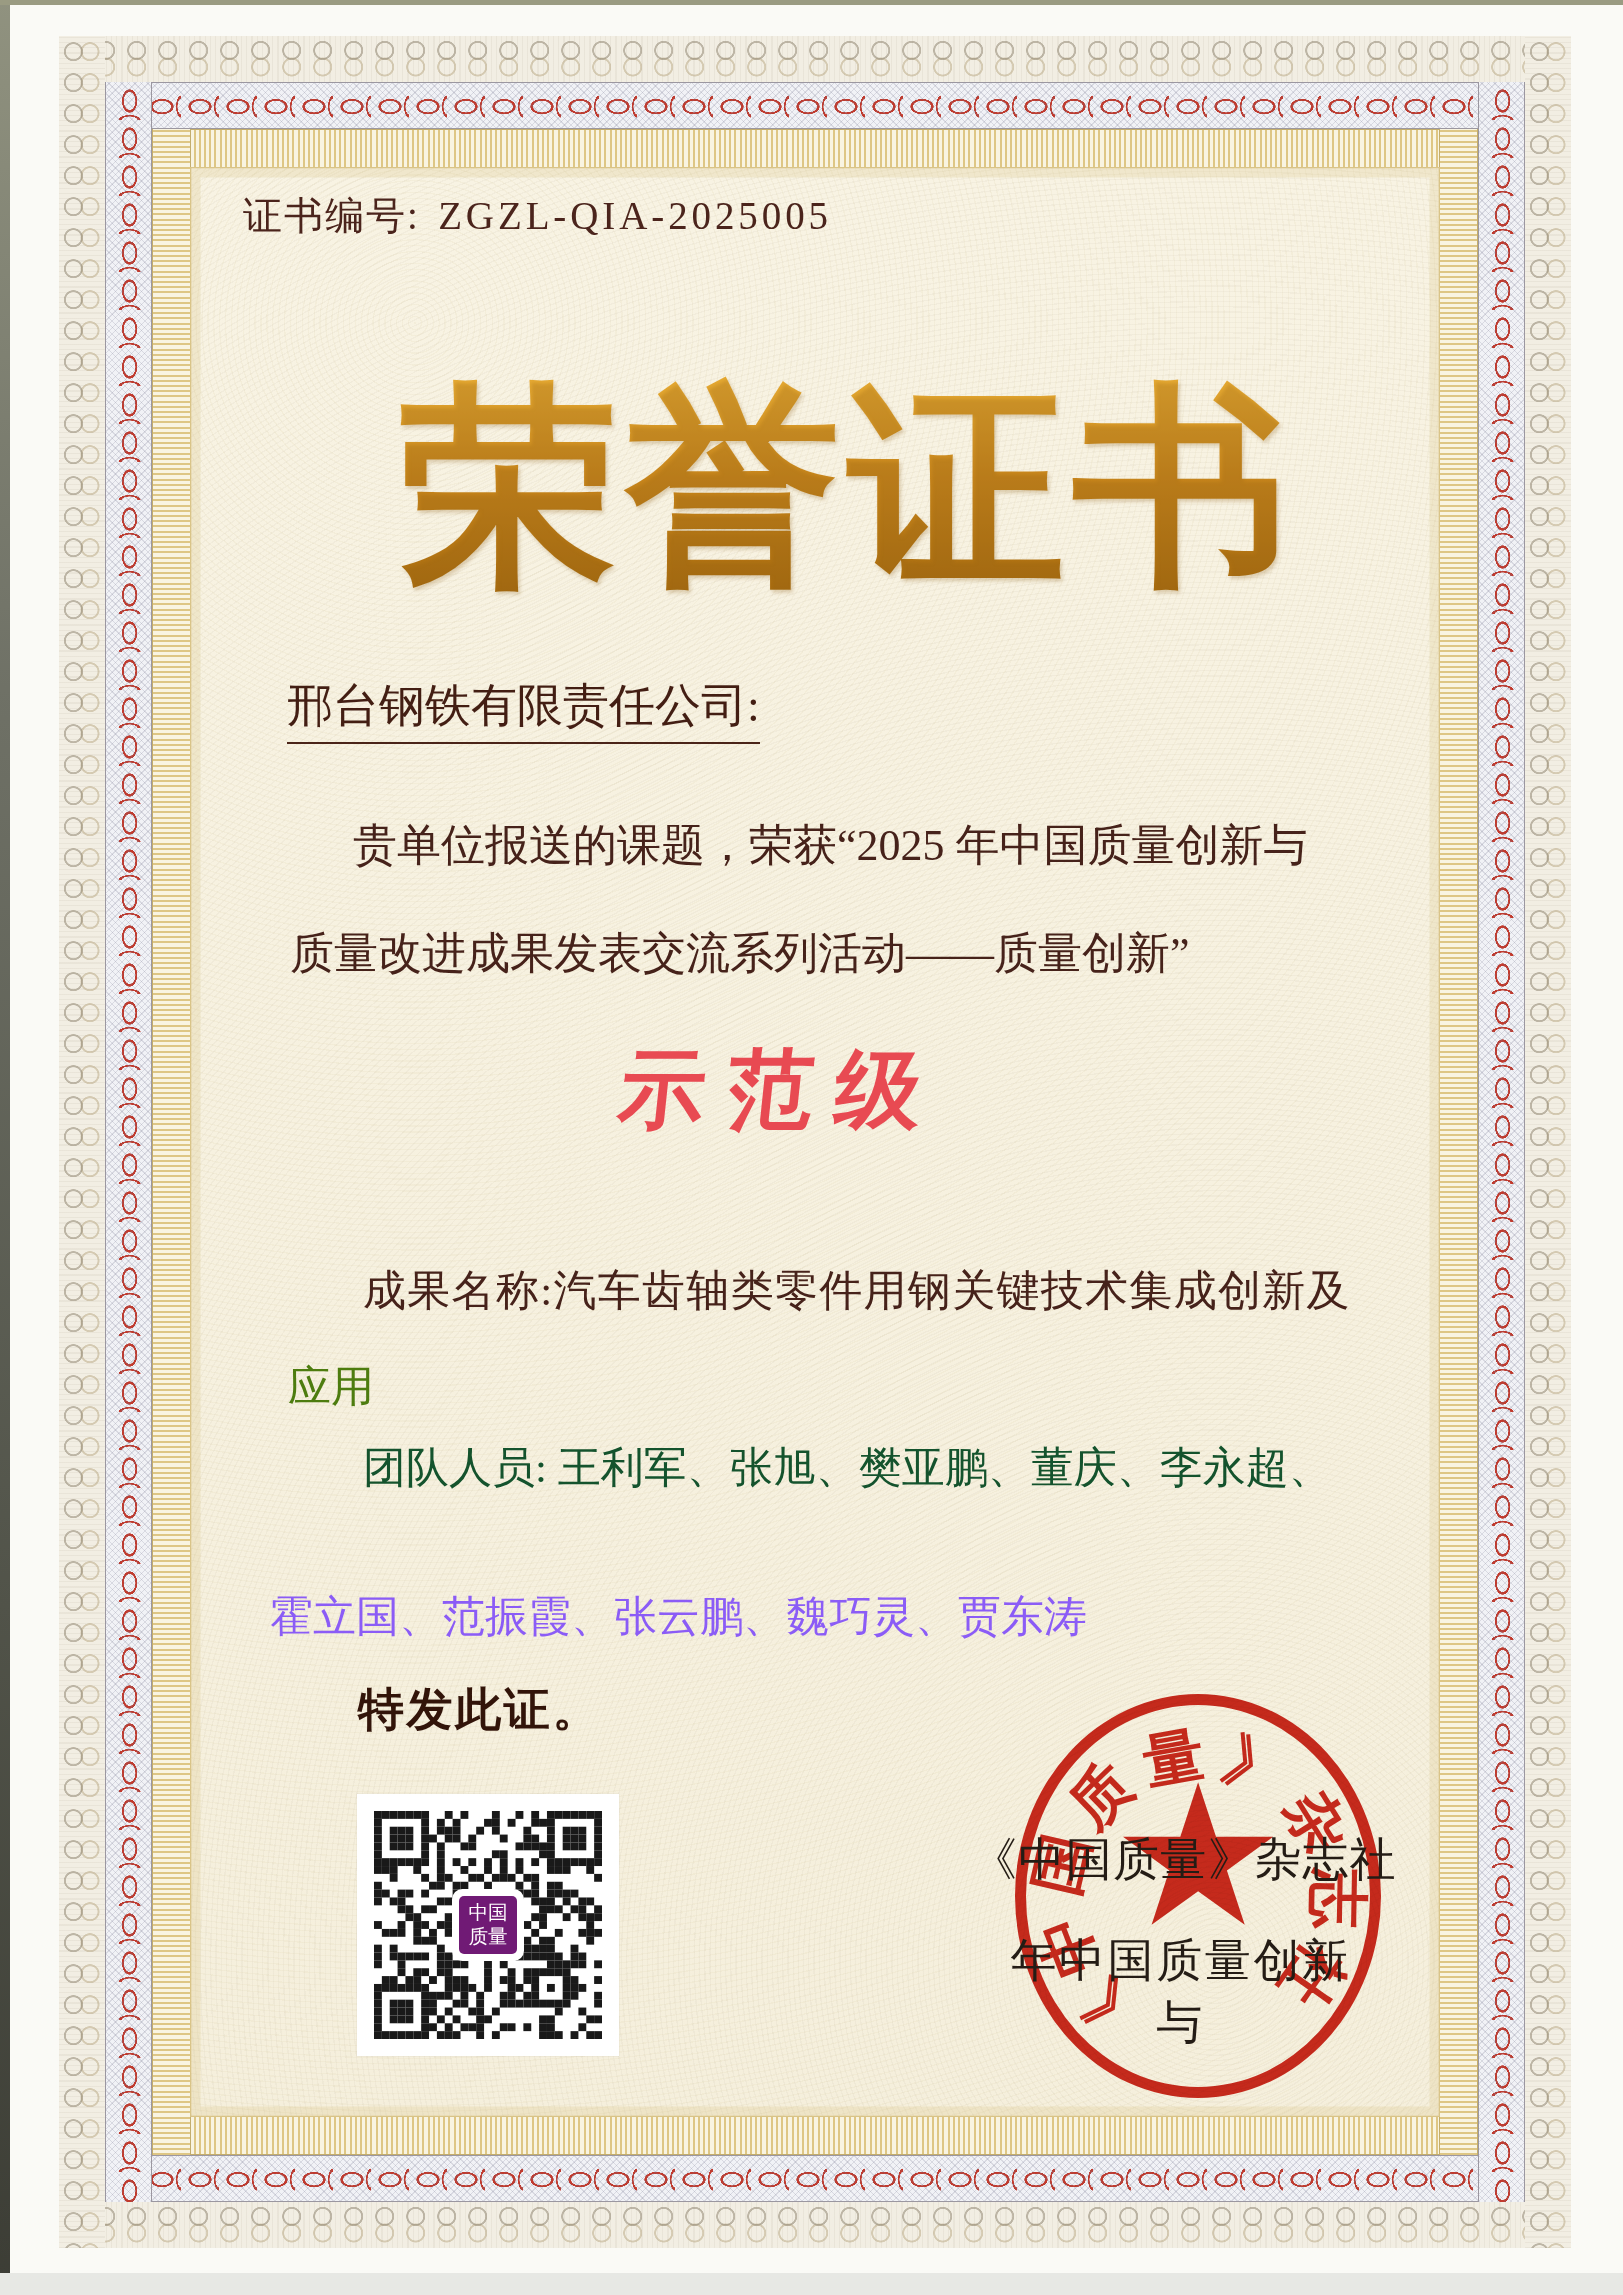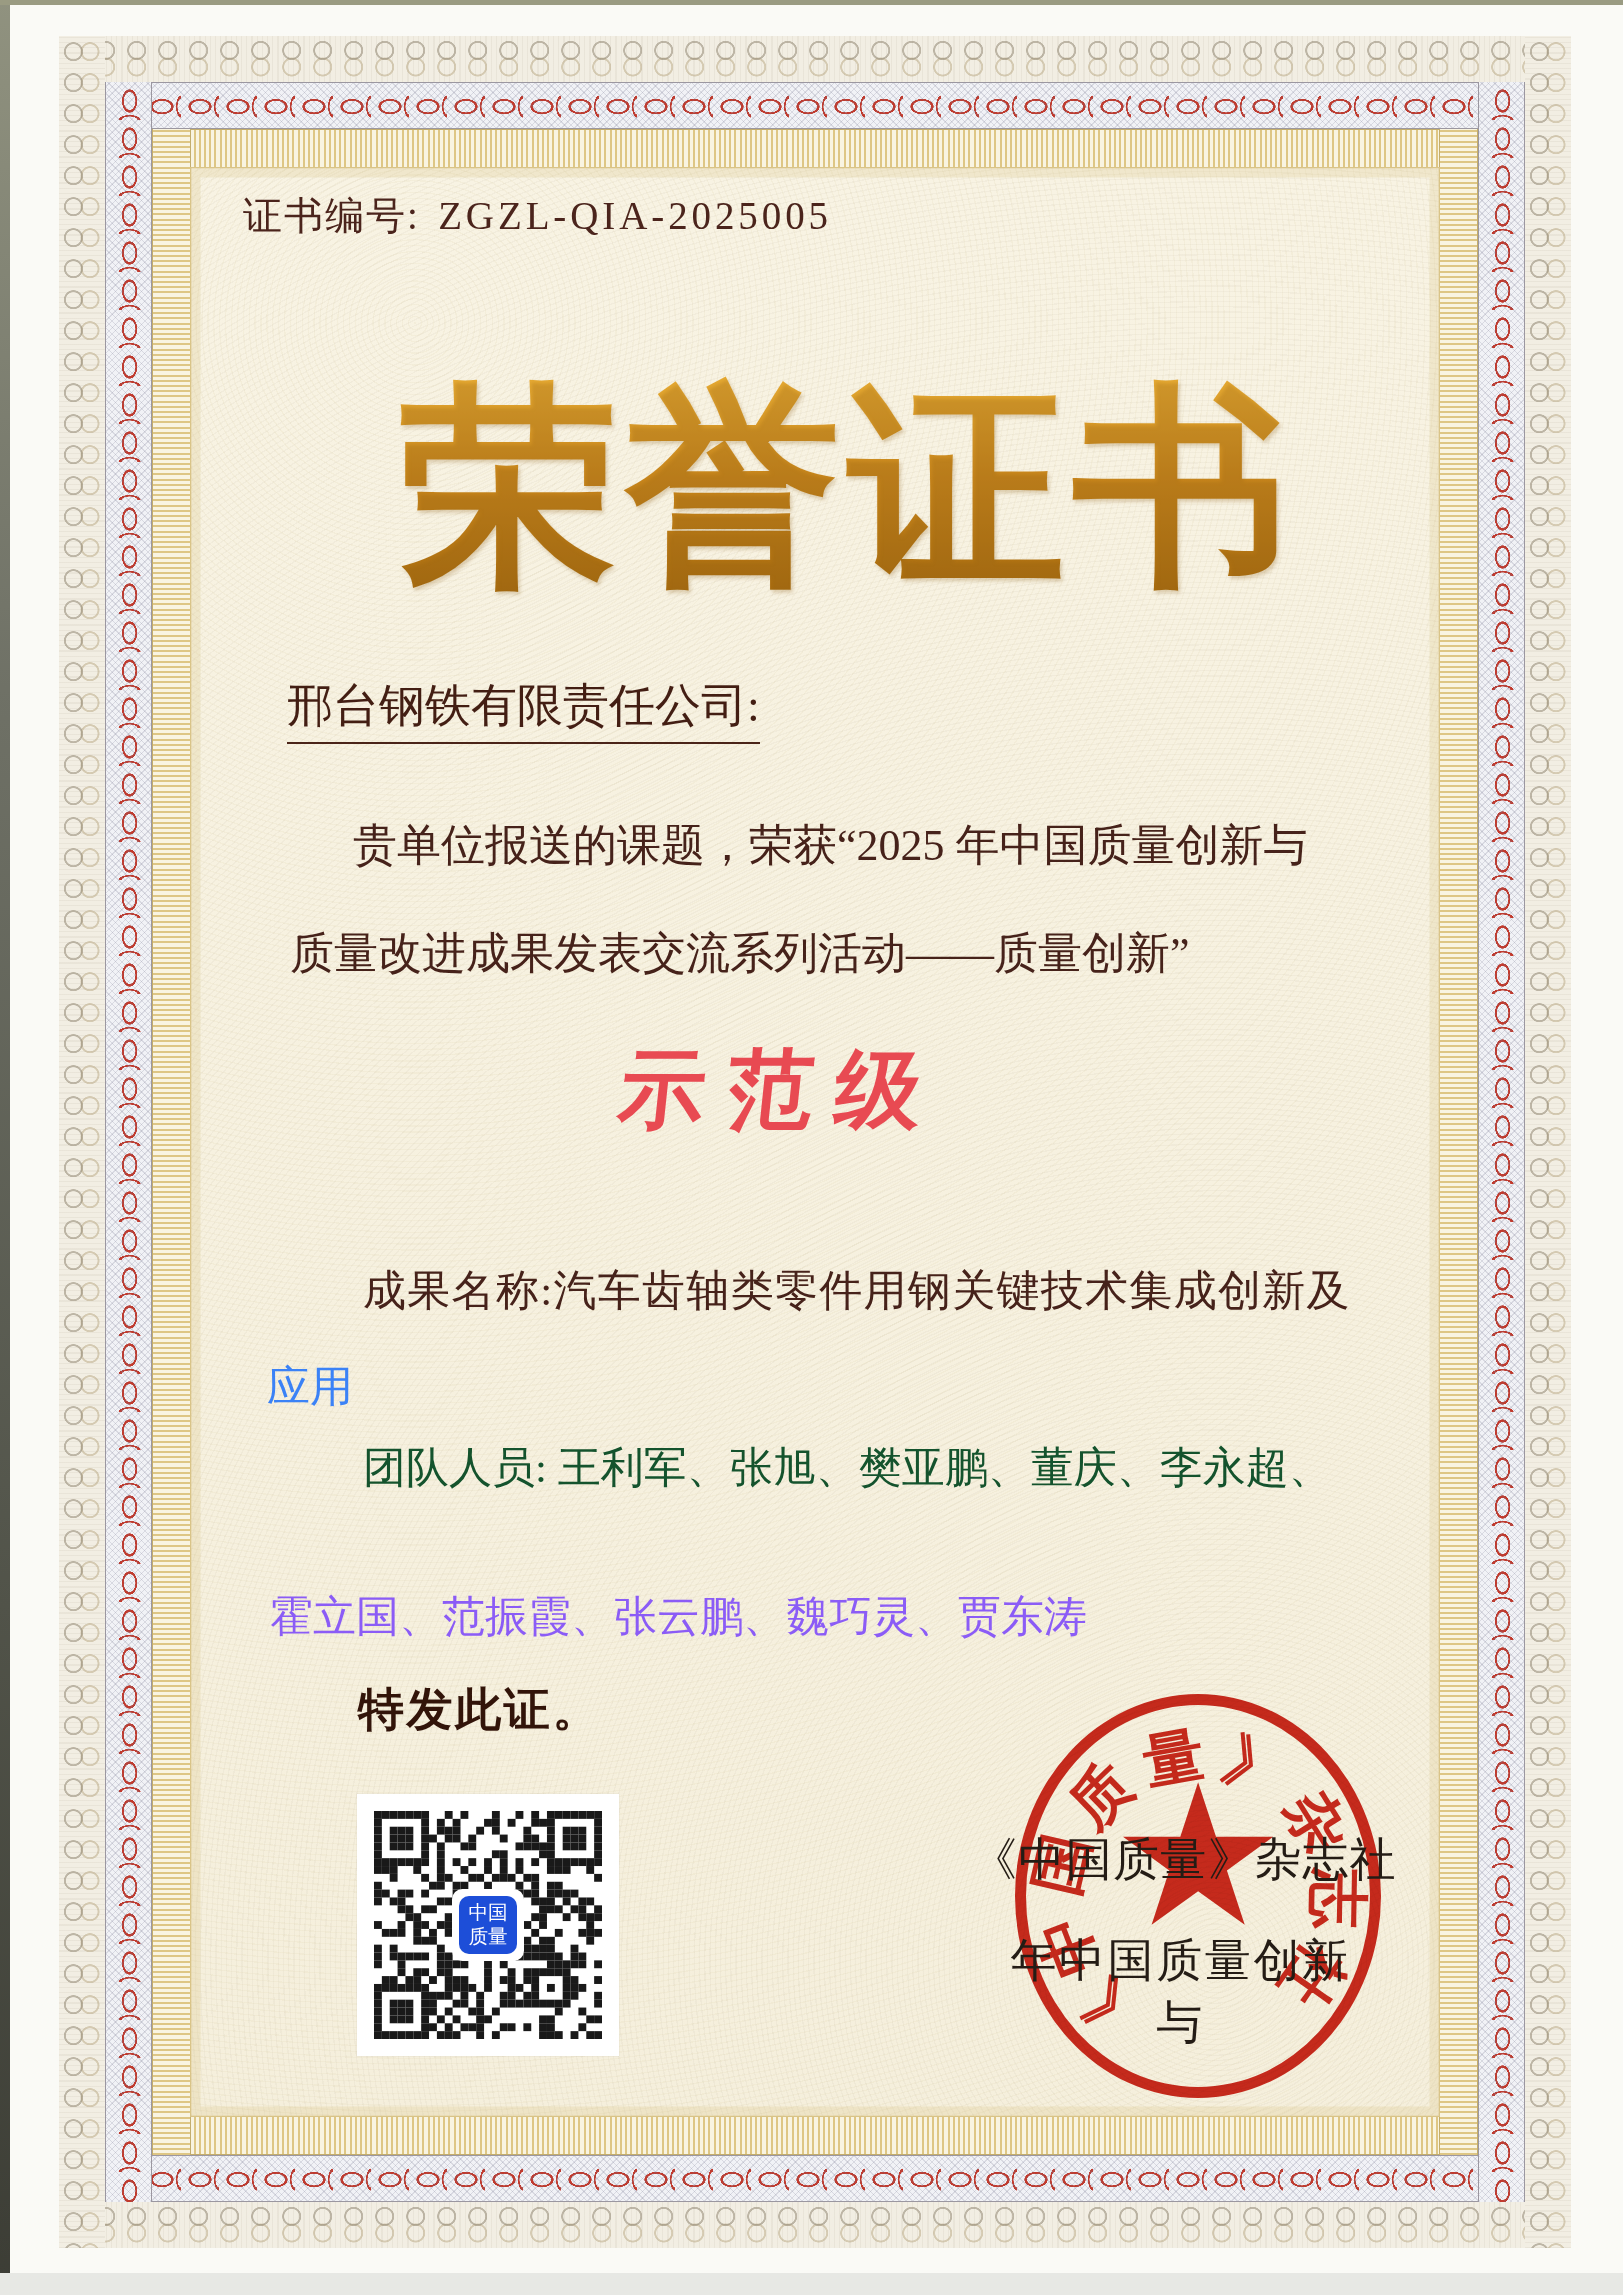--- a/index.html
+++ b/index.html
@@ -79,32 +79,32 @@
     -webkit-background-clip:text;background-clip:text;color:#c8861c;
     -webkit-text-fill-color:transparent;
     text-shadow:2px 3.3px 3.9px rgba(140,90,20,.25);}
   .recipient{top:680px;left:271px;font-size:46px;color:#431e13;
     border-bottom:2.6px solid #4a2418;padding-bottom:9.2px;margin-left:16px;}
   .body1{top:821px;left:353px;font-size:44px;color:#46221a;}
   .body2{top:929px;left:270px;font-size:44px;color:#46221a;margin-left:20px;}
   .grade{top:1041px;left:0;width:100%;text-align:center;font-size:86px;font-weight:bold;
     color:#e84a52;letter-spacing:22px;transform:translateX(-30px) skewX(-6deg);}
   .result1{top:1266px;left:363px;font-size:43px;color:#46221a;letter-spacing:1.3px;}
-  .result2{top:1362px;left:267px;font-size:43px;color:#3b82f6;}
+  .result2{top:1362px;left:288px;font-size:43px;color:#4d7c0f;}
   .team1{top:1443px;left:363px;font-size:43px;color:#14532d;}
   .team2{top:1544px;left:270px;font-size:43px;color:#8b5cf6;margin-top:48px;}
   .issue{top:1684px;left:358px;font-size:46px;font-weight:bold;color:#321409;letter-spacing:2.6px;}
 
   
   .qr{position:absolute;left:357px;top:1794px;width:262px;height:262px;background:#fff;
     box-shadow:0 0 0 0.7px rgba(0,0,0,.04);}
   .qr svg{position:absolute;left:17px;top:17px;}
   .qr-logo{position:absolute;left:95px;top:95px;width:72px;height:72px;background:#fff;
     border-radius:10.5px;display:flex;align-items:center;justify-content:center;}
-  .qr-logo-inner{width:58px;height:58px;background:#1d4ed8;border-radius:10px;color:#fff;
+  .qr-logo-inner{width:58px;height:58px;background:#701a75;border-radius:5px;color:#fff;
     font-size:19.6px;line-height:1.25;width:58px;text-align:center;display:flex;align-items:center;justify-content:center;}
   .qr-logo-inner span{display:block;width:42px;word-break:break-all;font-family:"Liberation Serif",serif;}
 
   
   .seal{position:absolute;left:1015px;top:1694px;width:366px;height:404px;
     mix-blend-mode:multiply;opacity:.95;}
   .seal-ring{position:absolute;inset:0;border:11px solid #cb2014;border-radius:50%;}
   .seal-star{position:absolute;left:50%;top:40%;transform:translate(-50%,-50%);
     font-size:196px;color:#cb2014;line-height:1;font-family:"DejaVu Sans",sans-serif;}
   .seal-chars{position:absolute;left:50%;top:50%;width:0;height:0;}

